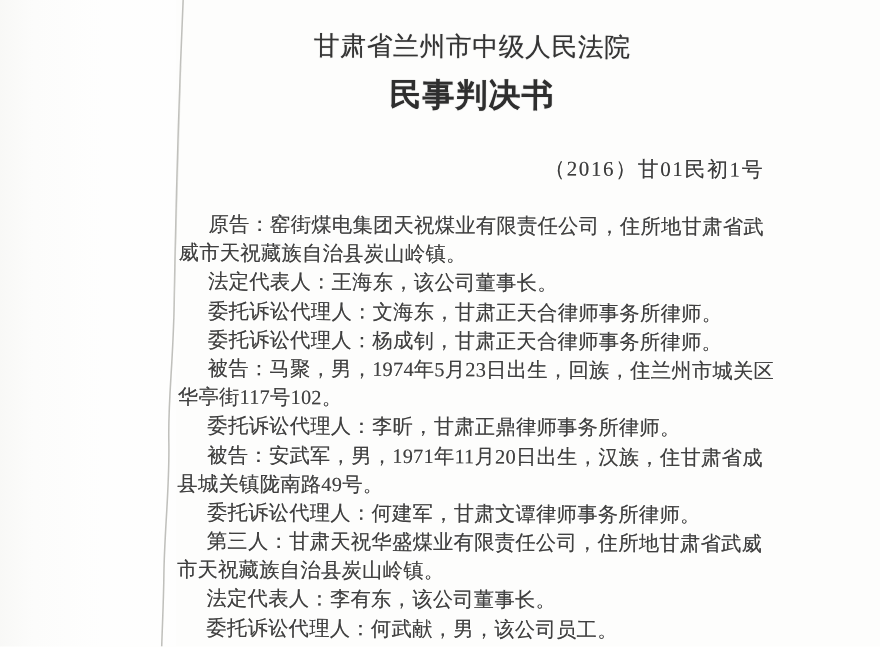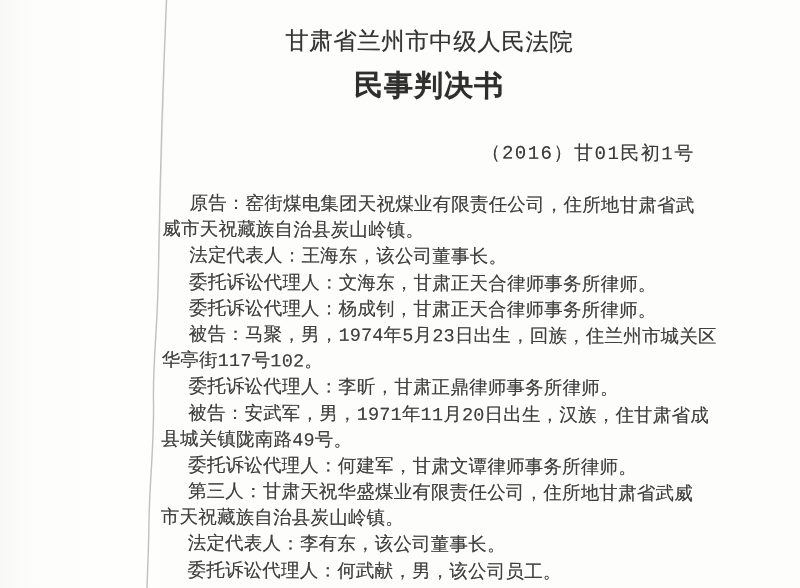--- a/index.html
+++ b/index.html
@@ -6,21 +6,21 @@
     margin: 0;
     padding: 0;
     background: #ffffff;
   }
   .page {
     position: relative;
     width: 800px;
     height: 588px;
     background: #fdfdfc;
     overflow: hidden;
-    font-family: Liberation Mono, monospace;
+    font-family: Liberation Serif, serif;
   }
   
   .left-shade {
     position: absolute;
     left: 0; top: 0;
     width: 160px; height: 588px;
     background: linear-gradient(to right, #f4f4f2 0%, #fbfbfa 18%, #ffffff 60%);
     opacity: 0.55;
   }
   .edge-svg {

